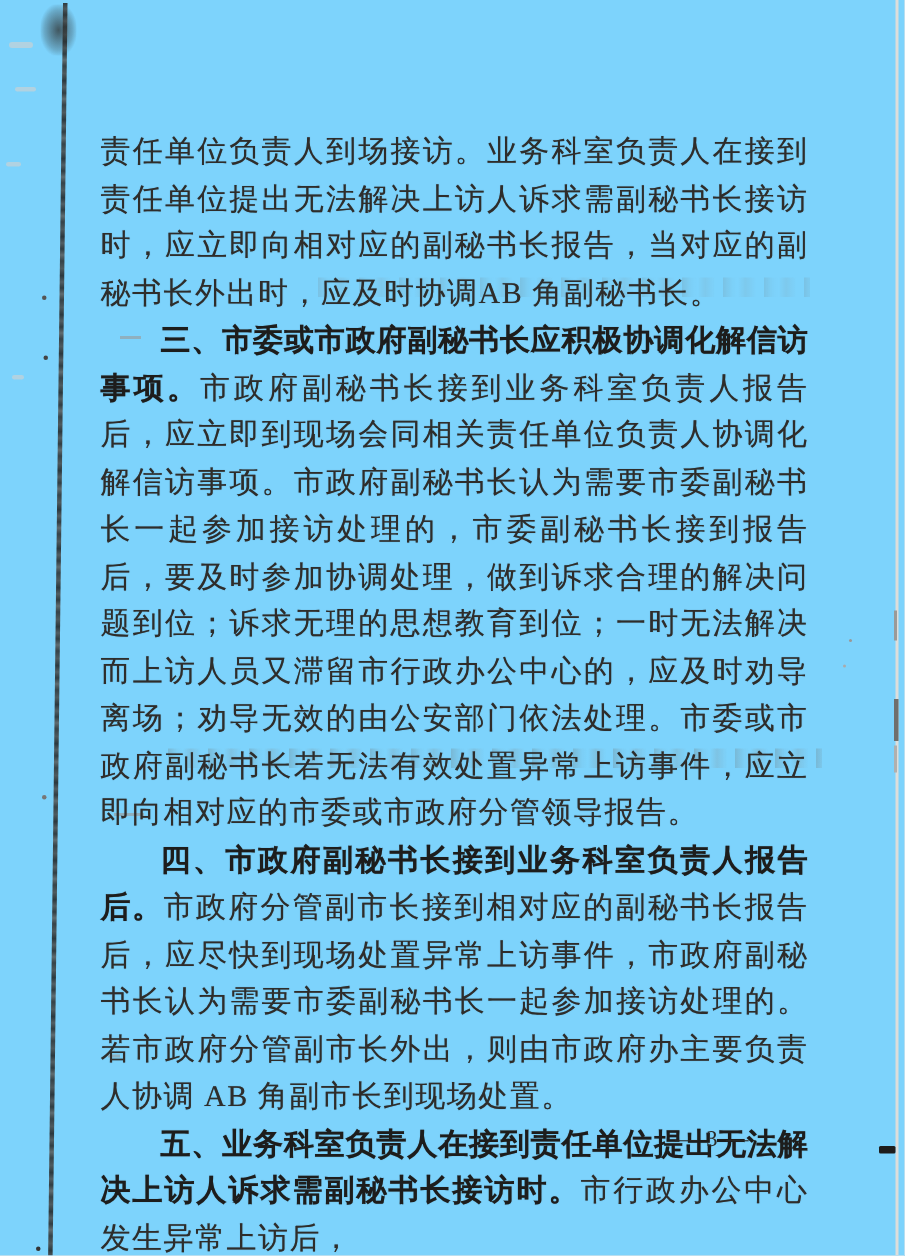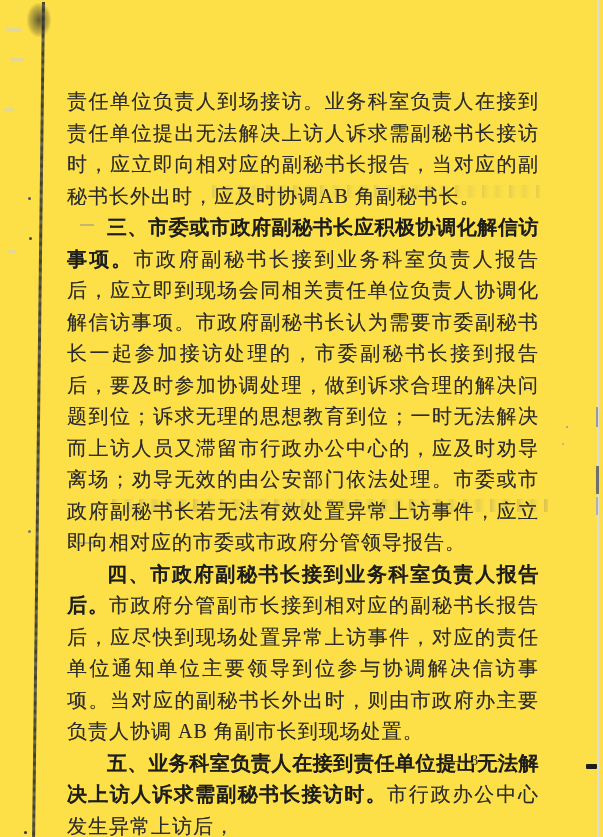--- a/index.html
+++ b/index.html
@@ -1,19 +1,19 @@
 <!DOCTYPE html>
 <html><head>
 <meta charset="utf-8">
 <style>
   html,body{margin:0;padding:0;background:#e9e8e5;}
   .page{
     position:relative;
     width:603px;height:837px;
-    background:#fde047;
+    background:#7dd3fc;
     overflow:hidden;
     font-family:"Liberation Serif","DejaVu Serif",serif;
   }
   
   .fold-line{
     position:absolute;left:42px;top:2px;width:3px;height:840px;
     background:repeating-linear-gradient(180deg,
       #1f1f1f 0px,#4a4a49 4px,#232322 8px,#5a5a58 12px,#2a2a29 16px,#454543 21px,#1c1c1b 26px);
     transform:rotate(0.68deg);transform-origin:top center;
     opacity:.85;
@@ -87,19 +87,19 @@
 
   <div class="right-edge"></div>
   <div class="right-seg" style="top:407px;width:2px;height:20px;background:#9a9a98;"></div>
   <div class="right-seg" style="top:466px;width:3px;height:28px;background:#6f6f6d;"></div>
   <div class="right-seg" style="top:497px;width:2px;height:18px;background:#b0b0ae;"></div>
   <div class="right-dash"></div>
 
   <div class="text-block" id="text-block">
       <p class="para"><span class="seg-regular">责任单位负责人到场接访。业务科室负责人在接到责任单位提出无法解决上访人诉求需副秘书长接访时，应立即向相对应的副秘书长报告，当对应的副秘书长外出时，应及时协调AB 角副秘书长。</span></p>
       <p class="para indent"><span class="seg-bold">三、市委或市政府副秘书长应积极协调化解信访事项。</span><span class="seg-regular">市政府副秘书长接到业务科室负责人报告后，应立即到现场会同相关责任单位负责人协调化解信访事项。市政府副秘书长认为需要市委副秘书长一起参加接访处理的，市委副秘书长接到报告后，要及时参加协调处理，做到诉求合理的解决问题到位；诉求无理的思想教育到位；一时无法解决而上访人员又滞留市行政办公中心的，应及时劝导离场；劝导无效的由公安部门依法处理。市委或市政府副秘书长若无法有效处置异常上访事件，应立即向相对应的市委或市政府分管领导报告。</span></p>
-      <p class="para indent"><span class="seg-bold">四、市政府副秘书长接到业务科室负责人报告后。</span><span class="seg-regular">市政府分管副市长接到相对应的副秘书长报告后，应尽快到现场处置异常上访事件，对应的责任单位通知单位主要领导到位参与协调解决信访事项。当对应的副秘书长外出时，则由市政府办主要负责人协调 AB 角副市长到现场处置。</span></p>
+      <p class="para indent"><span class="seg-bold">四、市政府副秘书长接到业务科室负责人报告后。</span><span class="seg-regular">市政府分管副市长接到相对应的副秘书长报告后，应尽快到现场处置异常上访事件，市政府副秘书长认为需要市委副秘书长一起参加接访处理的。若市政府分管副市长外出，则由市政府办主要负责人协调 AB 角副市长到现场处置。</span></p>
       <p class="para indent"><span class="seg-bold">五、业务科室负责人在接到责任单位提出无法解决上访人诉求需副秘书长接访时。</span><span class="seg-regular">市行政办公中心发生异常上访后，</span></p>
     </div>
 
   <div class="page-number">— 3 —</div>
 
 </div>
 
 </body></html>

